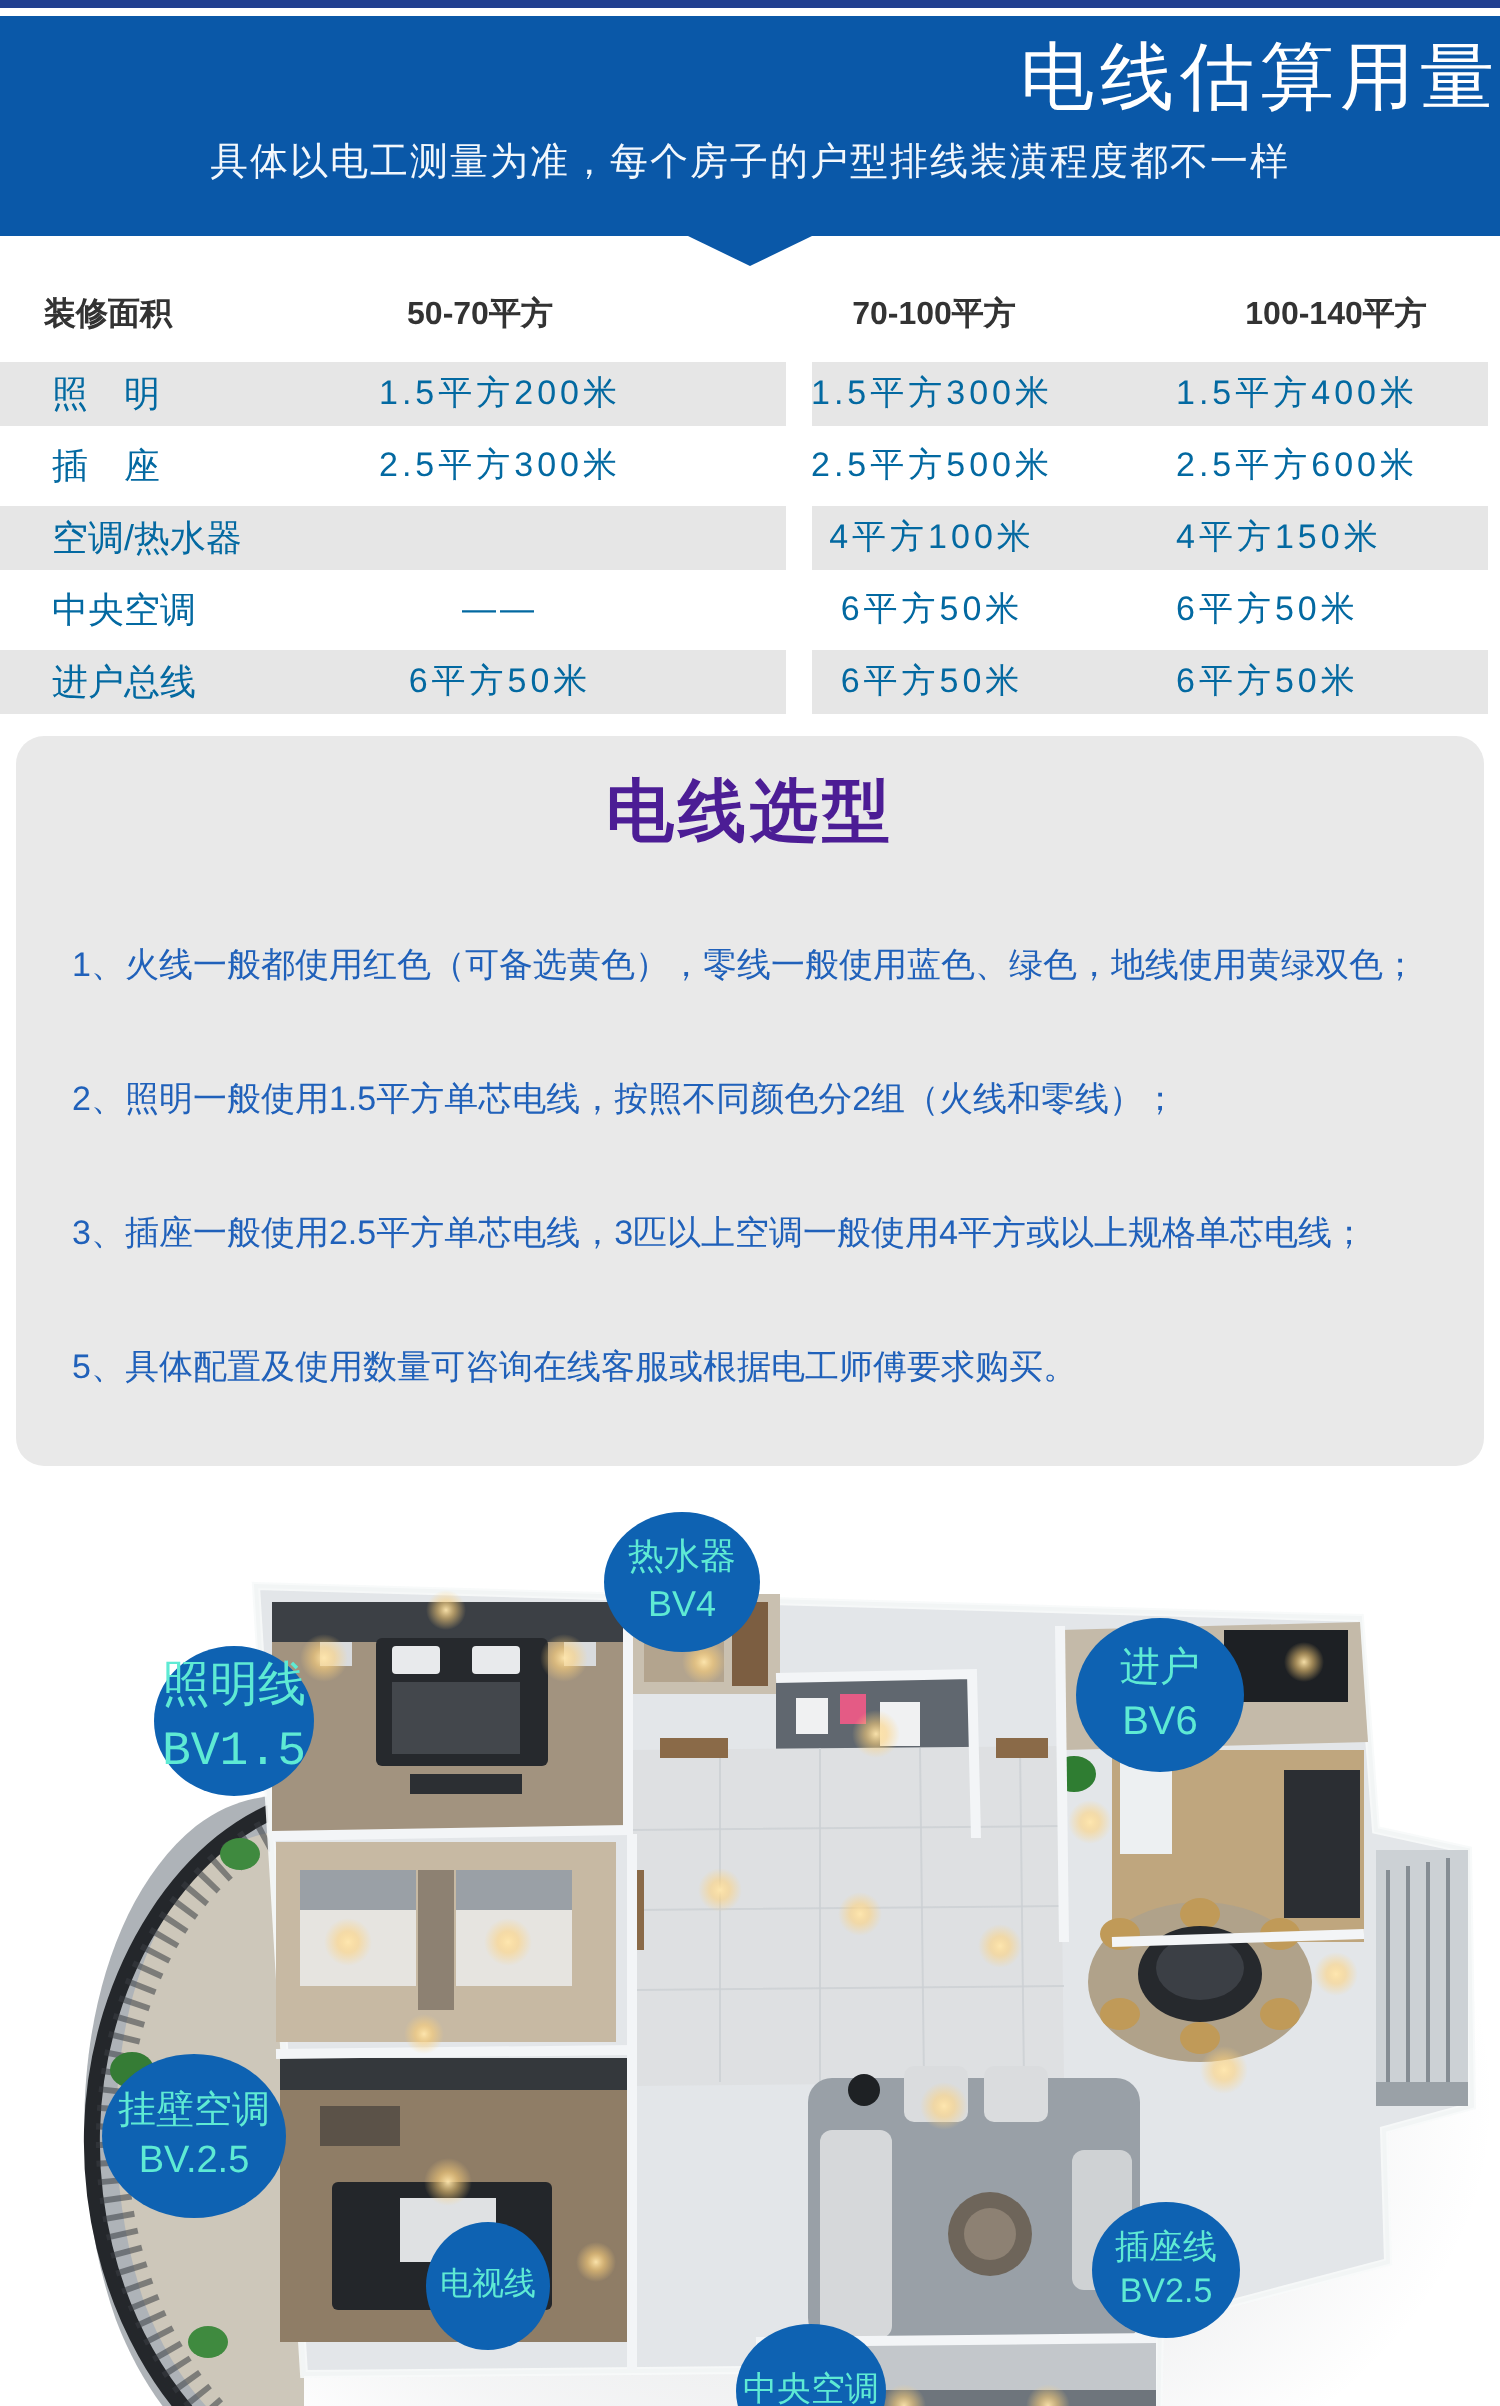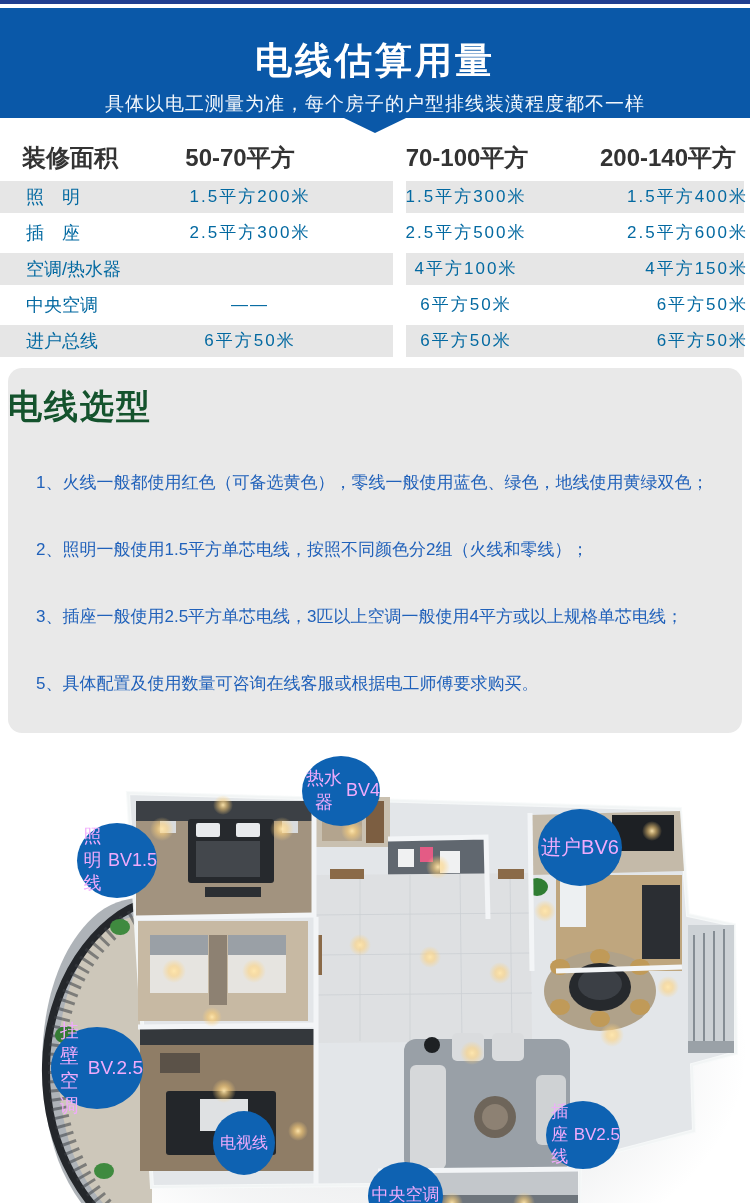--- a/index.html
+++ b/index.html
@@ -4,63 +4,63 @@
 <style>
   html,body{margin:0;padding:0;background:#ffffff;}
   body{width:750px;height:1203px;overflow:hidden;position:relative;
        font-family:"Liberation Sans","DejaVu Sans",sans-serif;}
   .page{width:750px;height:1203px;position:relative;background:#fff;}
 
   
   .strip-navy{height:4px;background:#213f90;}
   .strip-white{height:4px;background:#ffffff;}
   .header-main{height:110px;background:#0a58a8;text-align:center;color:#fff;}
-  .header-title{margin:0;padding-top:30px;font-size:37px;font-weight:bold;letter-spacing:3px;line-height:46px;}
+  .header-title{margin:0;padding-top:8px;font-size:37px;font-weight:normal;letter-spacing:3px;line-height:46px;text-align:right;}
   .header-sub{margin:8px 0 0 0;font-size:19px;letter-spacing:1px;line-height:24px;color:#f2f7fc;}
   .header-notch{width:0;height:0;margin:0 auto;
        border-left:31px solid transparent;border-right:31px solid transparent;
        border-top:15px solid #0a58a8;}
 
   
   .usage-table{position:relative;padding-top:8px;}
   .t-row{position:relative;height:36px;}
   .t-head{height:34px;margin-bottom:4px;}
   .band{position:absolute;top:2px;bottom:2px;background:#e6e6e6;display:none;}
   .band-l{left:0;width:393px;}
   .band-r{left:406px;width:338px;}
   .striped .band{display:block;}
   .tc{position:absolute;top:0;line-height:36px;font-size:17px;color:#0369a1;letter-spacing:2px;white-space:nowrap;}
   .tc-label{left:0;width:160px;padding-left:26px;font-size:18px;letter-spacing:0;}
   .tc-v1{left:170px;width:160px;text-align:center;}
   .tc-v2{left:386px;width:160px;text-align:center;}
-  .tc-v3{left:588px;width:160px;text-align:right;}
-  .th{position:absolute;top:0;line-height:34px;font-size:24px;font-weight:bold;color:#333;letter-spacing:0;white-space:nowrap;}
+  .tc-v3{left:588px;width:160px;text-align:left;}
+  .th{position:absolute;top:0;line-height:34px;font-size:16px;font-weight:bold;color:#333;letter-spacing:0;white-space:nowrap;}
   .th-area{left:0;padding-left:22px;}
   .th-c1{left:160px;width:160px;text-align:center;}
   .th-c2{left:387px;width:160px;text-align:center;}
   .th-c3{left:588px;width:160px;text-align:center;}
 
   
   .selection-box{width:734px;margin:9px auto 0;background:#e9e9e9;border-radius:14px;
        padding:16px 0 24px;box-sizing:border-box;}
-  .sel-title{margin:0;font-size:34px;font-weight:bold;color:#14532d;
+  .sel-title{margin:0;text-align:center;font-size:34px;font-weight:bold;color:#4c1d95;
        letter-spacing:2px;line-height:44px;}
   .sel-list{list-style:none;margin:14px 0 0 0;padding:0 20px 0 28px;}
   .sel-list li{font-size:17px;color:#2061ba;line-height:25px;margin-bottom:13px;white-space:nowrap;margin-top:42px;}
 
   
   .floorplan{position:relative;width:750px;height:543px;margin-top:2px;}
   .floorplan svg{position:absolute;left:0;top:0;}
-  .fp-label{position:absolute;border-radius:50%;background:#0e62b2;color:#f0abfc;
-       display:flex;flex-direction:row;align-items:center;justify-content:center;
+  .fp-label{position:absolute;border-radius:50%;background:#0e62b2;color:#5eead4;
+       display:flex;flex-direction:column;align-items:center;justify-content:center;
        text-align:center;line-height:1.32;}
   .fp-label span:empty{display:none;}
   .lbl-water{left:302px;top:21px;width:78px;height:70px;font-size:18px;}
   .lbl-entry{left:538px;top:74px;width:84px;height:77px;font-size:20px;}
-  .lbl-light{left:77px;top:88px;width:80px;height:75px;font-size:18px;}
+  .lbl-light{left:77px;top:88px;width:80px;height:75px;font-size:24px;font-family:Liberation Mono, monospace;}
   .lbl-wallac{left:51px;top:292px;width:92px;height:82px;font-size:19px;}
   .lbl-tv{left:213px;top:376px;width:62px;height:64px;font-size:16px;}
   .lbl-socket{left:546px;top:366px;width:74px;height:68px;font-size:17px;}
   .lbl-centralac{left:368px;top:427px;width:75px;height:67px;font-size:17px;}
 </style>
 </head>
 <body>
 
 <div class="page">
 
@@ -72,21 +72,21 @@
       <p class="header-sub">具体以电工测量为准，每个房子的户型排线装潢程度都不一样</p>
     </div>
     <div class="header-notch"></div>
   </header>
 
   <section class="usage-table">
     <div class="t-row t-head">
       <div class="th th-area">装修面积</div>
       <div class="th th-c1">50-70平方</div>
       <div class="th th-c2">70-100平方</div>
-      <div class="th th-c3">200-140平方</div>
+      <div class="th th-c3">100-140平方</div>
     </div>
 
     <div class="t-row striped">
       <div class="band band-l"></div>
       <div class="band band-r"></div>
       <div class="tc tc-label">照　明</div>
       <div class="tc tc-v1">1.5平方200米</div>
       <div class="tc tc-v2">1.5平方300米</div>
       <div class="tc tc-v3">1.5平方400米</div>
     </div>

